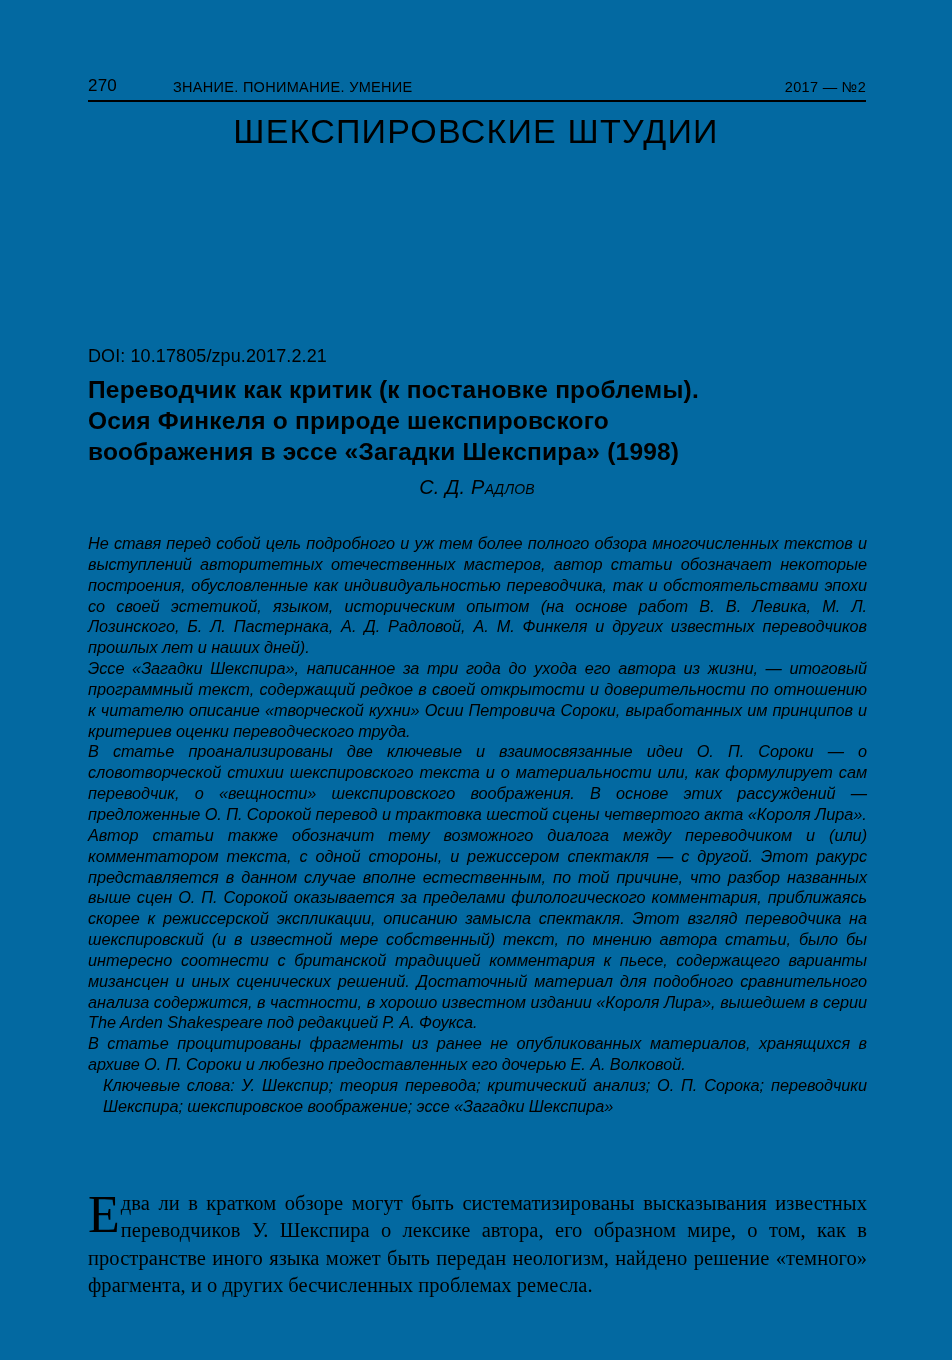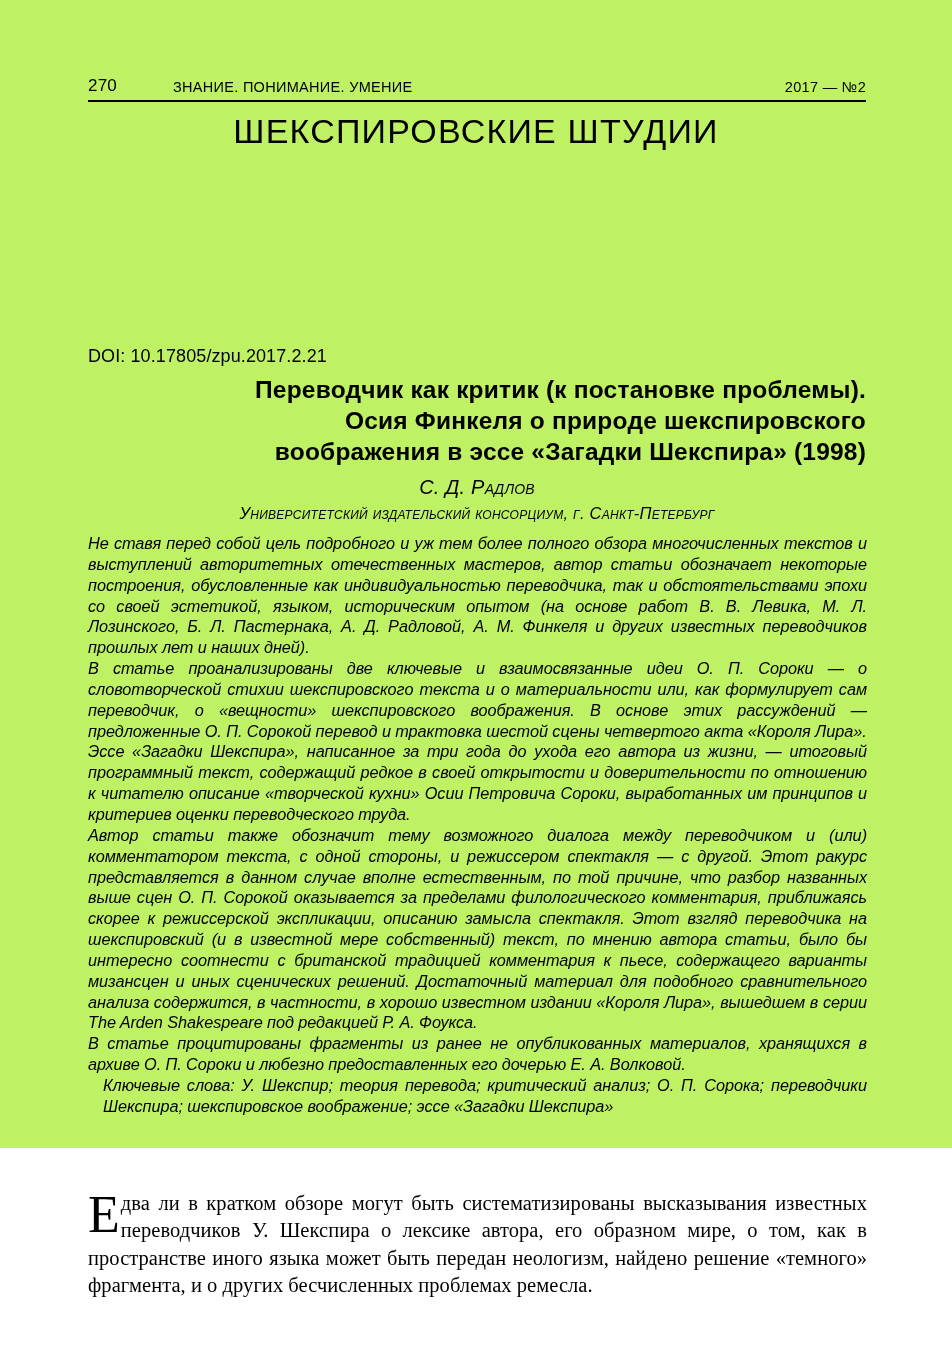--- a/index.html
+++ b/index.html
@@ -13,22 +13,22 @@
     position: relative;
     font-family: "Liberation Serif", serif;
     color: #000000;
     overflow: hidden;
   }
 
   .page {
     position: absolute;
     left: 0; top: 0;
     width: 952px;
-    height: 1148px;
-    background: #bef264;
+    height: 1360px;
+    background: #0369a1;
   }
 
   
   .running-head {
     position: absolute;
     left: 88px;
     top: 76px;
     width: 778px;
     height: 26px;
     display: flex;
@@ -91,21 +91,21 @@
     letter-spacing: 0.1px;
     white-space: nowrap;
   }
 
   
   .article-title {
     position: absolute;
     left: 88px;
     top: 374px;
     width: 778px;
-    text-align: right;
+    text-align: left;
     font-family: "Liberation Sans", sans-serif;
     font-weight: bold;
     font-size: 24.5px;
     line-height: 31px;
     letter-spacing: 0.2px;
   }
   .article-title .tline {
     display: block;
     white-space: nowrap;
   }
@@ -209,26 +209,25 @@
 
   <div class="doi">DOI: 10.17805/zpu.2017.2.21</div>
 
   <div class="article-title">
     <span class="tline">Переводчик как критик (к постановке проблемы).</span>
     <span class="tline">Осия Финкеля о природе шекспировского</span>
     <span class="tline">воображения в эссе «Загадки Шекспира» (1998)</span>
   </div>
 
   <div class="author">С. Д. Радлов</div>
-  <div class="affiliation">Университетский издательский консорциум, г. Санкт-Петербург</div>
 
   <div class="abstract">
     <p>Не ставя перед собой цель подробного и уж тем более полного обзора многочисленных текстов и выступлений авторитетных отечественных мастеров, автор статьи обозначает некоторые построения, обусловленные как индивидуальностью переводчика, так и обстоятельствами эпохи со своей эстетикой, языком, историческим опытом (на основе работ В. В. Левика, М. Л. Лозинского, Б. Л. Пастернака, А. Д. Радловой, А. М. Финкеля и других известных переводчиков прошлых лет и наших дней).</p>
+    <p>Эссе «Загадки Шекспира», написанное за три года до ухода его автора из жизни, — итоговый программный текст, содержащий редкое в своей открытости и доверительности по отношению к читателю описание «творческой кухни» Осии Петровича Сороки, выработанных им принципов и критериев оценки переводческого труда.</p>
     <p>В статье проанализированы две ключевые и взаимосвязанные идеи О. П. Сороки — о словотворческой стихии шекспировского текста и о  материальности или, как формулирует сам переводчик, о «вещности» шекспировского воображения. В основе этих рассуждений — предложенные О. П. Сорокой перевод и трактовка шестой сцены четвертого акта «Короля Лира».</p>
-    <p>Эссе «Загадки Шекспира», написанное за три года до ухода его автора из жизни, — итоговый программный текст, содержащий редкое в своей открытости и доверительности по отношению к читателю описание «творческой кухни» Осии Петровича Сороки, выработанных им принципов и критериев оценки переводческого труда.</p>
     <p>Автор статьи также обозначит тему возможного диалога между переводчиком и (или) комментатором текста, с одной стороны, и режиссером спектакля — с другой. Этот ракурс представляется в данном случае вполне естественным, по той причине, что разбор названных выше сцен О. П. Сорокой оказывается за пределами филологического комментария, приближаясь скорее к режиссерской экспликации, описанию замысла спектакля. Этот взгляд переводчика на шекспировский (и в известной мере собственный) текст, по мнению автора статьи, было бы интересно соотнести с британской традицией комментария к пьесе, содержащего варианты мизансцен и иных сценических решений. Достаточный материал для подобного сравнительного анализа содержится, в частности, в хорошо известном издании «Короля Лира», вышедшем в серии The Arden Shakespeare под редакцией Р. А. Фоукса.</p>
     <p>В статье процитированы фрагменты из ранее не опубликованных материалов, хранящихся в архиве О. П. Сороки и любезно предоставленных его дочерью Е. А. Волковой.</p>
     <p>Ключевые слова: У. Шекспир; теория перевода; критический анализ; О. П. Сорока; переводчики Шекспира; шекспировское воображение; эссе «Загадки Шекспира»</p>
   </div>
 
   <div class="body-text">
     <p><span class="dropcap">Е</span><span>два ли в кратком обзоре могут быть систематизированы высказывания известных переводчиков У. Шекспира о лексике автора, его образном мире, о том, как в пространстве иного языка может быть передан неологизм, найдено решение «темного» фрагмента, и о других бесчисленных проблемах ремесла.</span></p>
   </div>
 
 </div>

